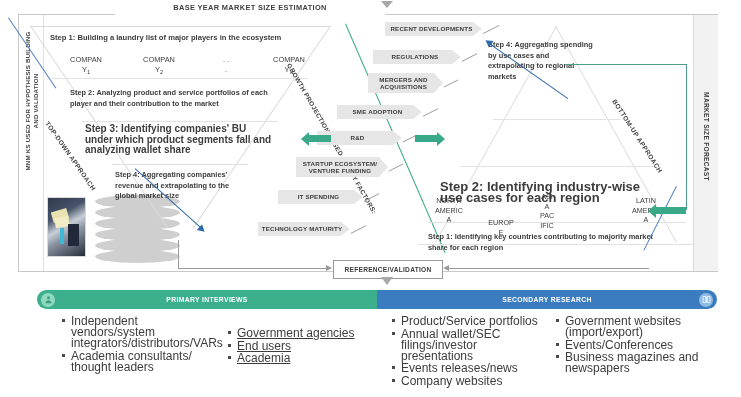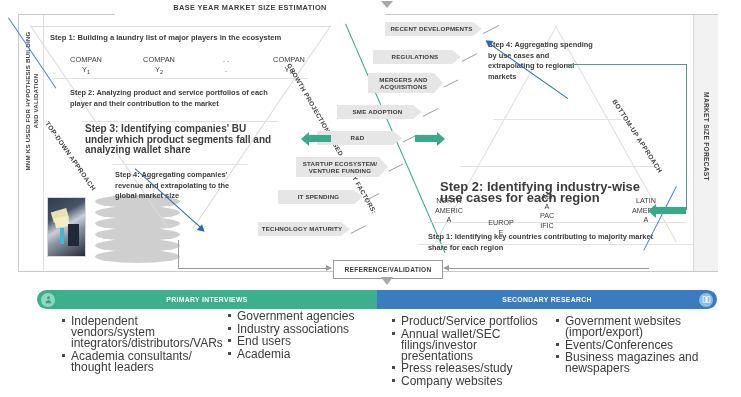--- a/index.html
+++ b/index.html
@@ -237,21 +237,21 @@
 
   
   .bcol{position:absolute;font-size:12px;line-height:11px;color:#3c3c3c;}
   .bcol ul{margin:0;padding:0;list-style:none;}
   .bcol li{position:relative;padding-left:9px;margin-bottom:1.5px;}
   .bcol li:before{
     content:"";position:absolute;left:0;top:3.4px;
     width:3px;height:3px;background:#4a4a4a;
   }
   #bc1{left:62px;top:316px;width:150px;}
-  #bc2{left:228px;top:311px;width:150px;}
+  #bc2{left:228px;top:328px;width:150px;text-decoration:underline;}
   #bc3{left:392px;top:316px;width:152px;}
   #bc4{left:556px;top:316px;width:160px;}
 </style>
 </head>
 <body>
 
 <div id="root">
 
   <div class="abs" id="base-title">BASE YEAR MARKET SIZE ESTIMATION</div>
 
@@ -404,30 +404,29 @@
 
   <div class="bcol" id="bc1">
     <ul>
       <li>Independent vendors/system integrators/distributors/VARs</li>
       <li>Academia consultants/ thought leaders</li>
     </ul>
   </div>
   <div class="bcol" id="bc2">
     <ul>
       <li>Government agencies</li>
-      <li>Industry associations</li>
       <li>End users</li>
       <li>Academia</li>
     </ul>
   </div>
   <div class="bcol" id="bc3">
     <ul>
       <li>Product/Service portfolios</li>
       <li>Annual wallet/SEC filings/investor presentations</li>
-      <li>Press releases/study</li>
+      <li>Events releases/news</li>
       <li>Company websites</li>
     </ul>
   </div>
   <div class="bcol" id="bc4">
     <ul>
       <li>Government websites (import/export)</li>
       <li>Events/Conferences</li>
       <li>Business magazines and newspapers</li>
     </ul>
   </div>

